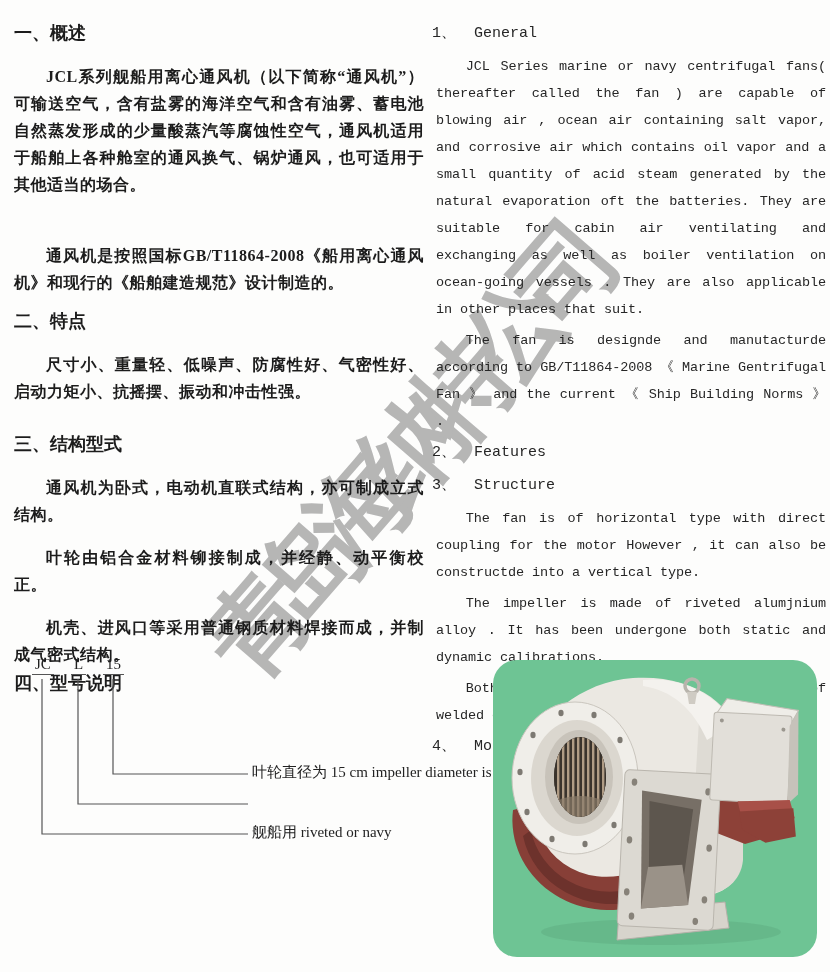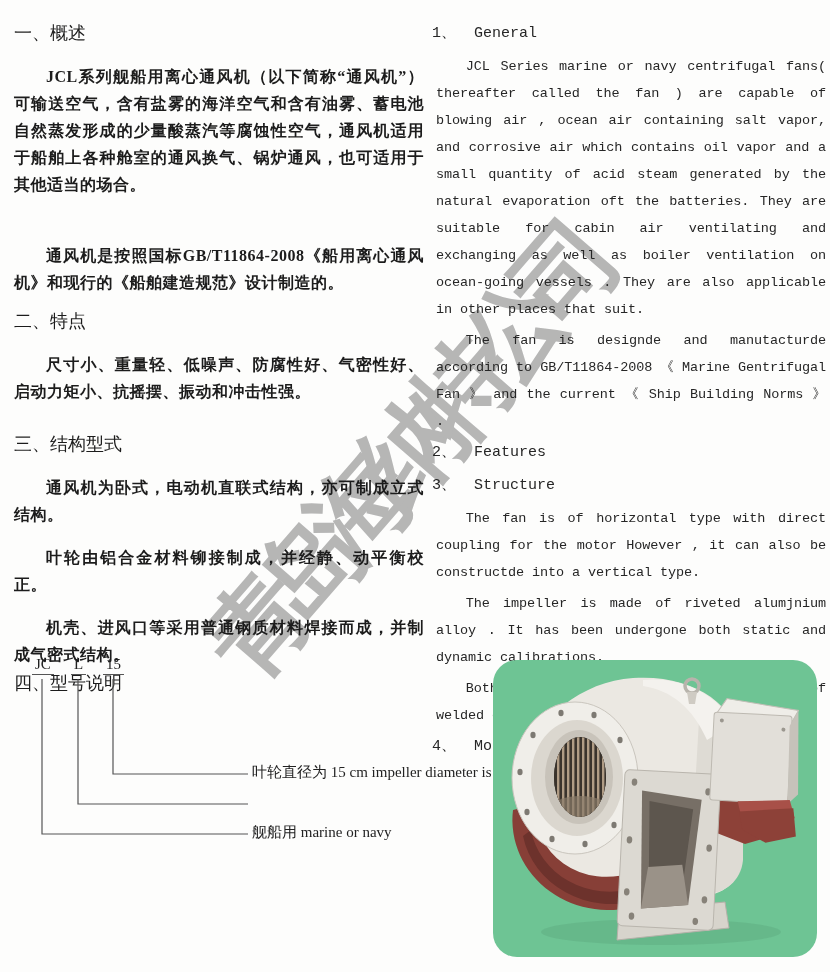--- a/index.html
+++ b/index.html
@@ -19,21 +19,21 @@
     transform:rotate(-49deg);transform-origin:center center;
     z-index:1;pointer-events:none;
     font-family:"Liberation Serif","DejaVu Serif",serif;
   }
 
   
   .col-left{
     position:absolute;left:14px;top:20px;width:410px;z-index:2;
   }
   .col-left h3{
-    margin:0 0 6px 0;font-size:18px;line-height:27px;font-weight:normal;
+    margin:0 0 6px 0;font-size:18px;line-height:27px;font-weight:bold;
   }
   .col-left p{
     margin:16px 0 2px 0;font-size:16px;line-height:27px;font-weight:bold;
     text-align:justify;text-indent:2em;letter-spacing:.5px;
   }
   .gap-top-lg{margin-top:44px !important;}
   .gap-top-md{margin-top:26px !important;}
   .gap-top-sm{margin-top:12px !important;}
 
   .col-right{
@@ -110,21 +110,21 @@
     <span class="code code-l">L</span>
     <span class="code code-15">15</span>
     <svg width="488" height="205">
       <g stroke="#555" stroke-width="1.2" fill="none">
         <polyline points="93,26 93,121 228,121"></polyline>
         <polyline points="58,26 58,151 228,151"></polyline>
         <polyline points="22,26 22,181 228,181"></polyline>
       </g>
     </svg>
     <div class="dlabel dlabel-0">叶轮直径为 15 cm impeller diameter is 15cm</div>
-    <div class="dlabel dlabel-2">舰船用 marine or navy</div>
+    <div class="dlabel dlabel-2">舰船用 riveted or navy</div>
   </div>
 
   <div class="photo-panel" style="background: rgb(110, 196, 148);">
     <svg viewBox="0 0 324 297" width="324" height="297">
 
       <ellipse cx="168" cy="272" rx="120" ry="13" fill="rgba(40,80,60,0.10)"></ellipse>
 
       <path d="M 140,18 C 200,14 242,44 250,86 L 252,150 L 246,210 C 240,232 214,240 188,236 L 110,228 C 60,220 30,180 28,130 C 26,72 80,22 140,18 Z" fill="#ebe8e2"></path>
       <path d="M 214,40 C 238,58 250,82 250,112 L 250,200 C 248,222 230,236 206,234 L 196,232 L 206,60 Z" fill="#dedbd4"></path>
       <path d="M 150,20 C 190,16 226,36 240,64 L 214,80 C 200,48 178,30 150,26 Z" fill="#f4f2ee"></path>

